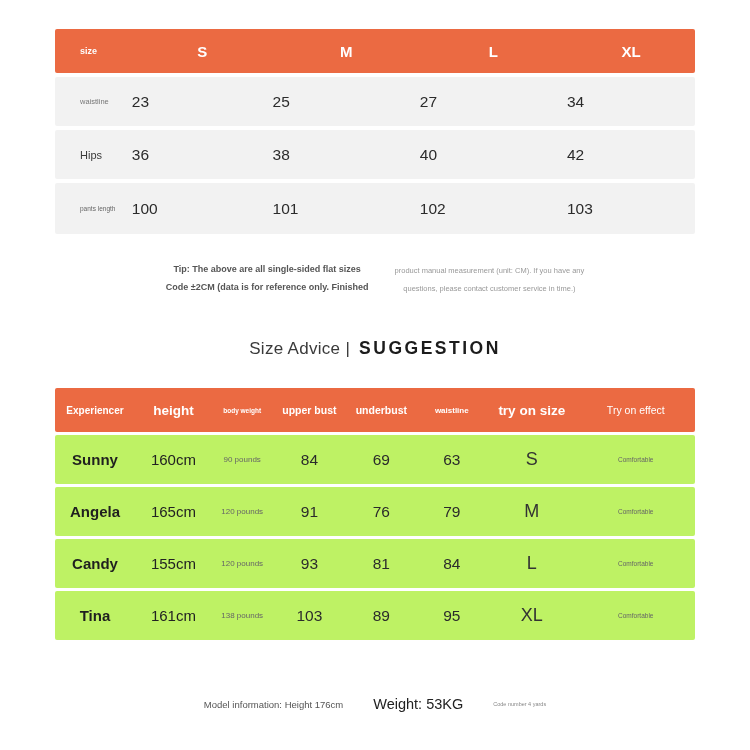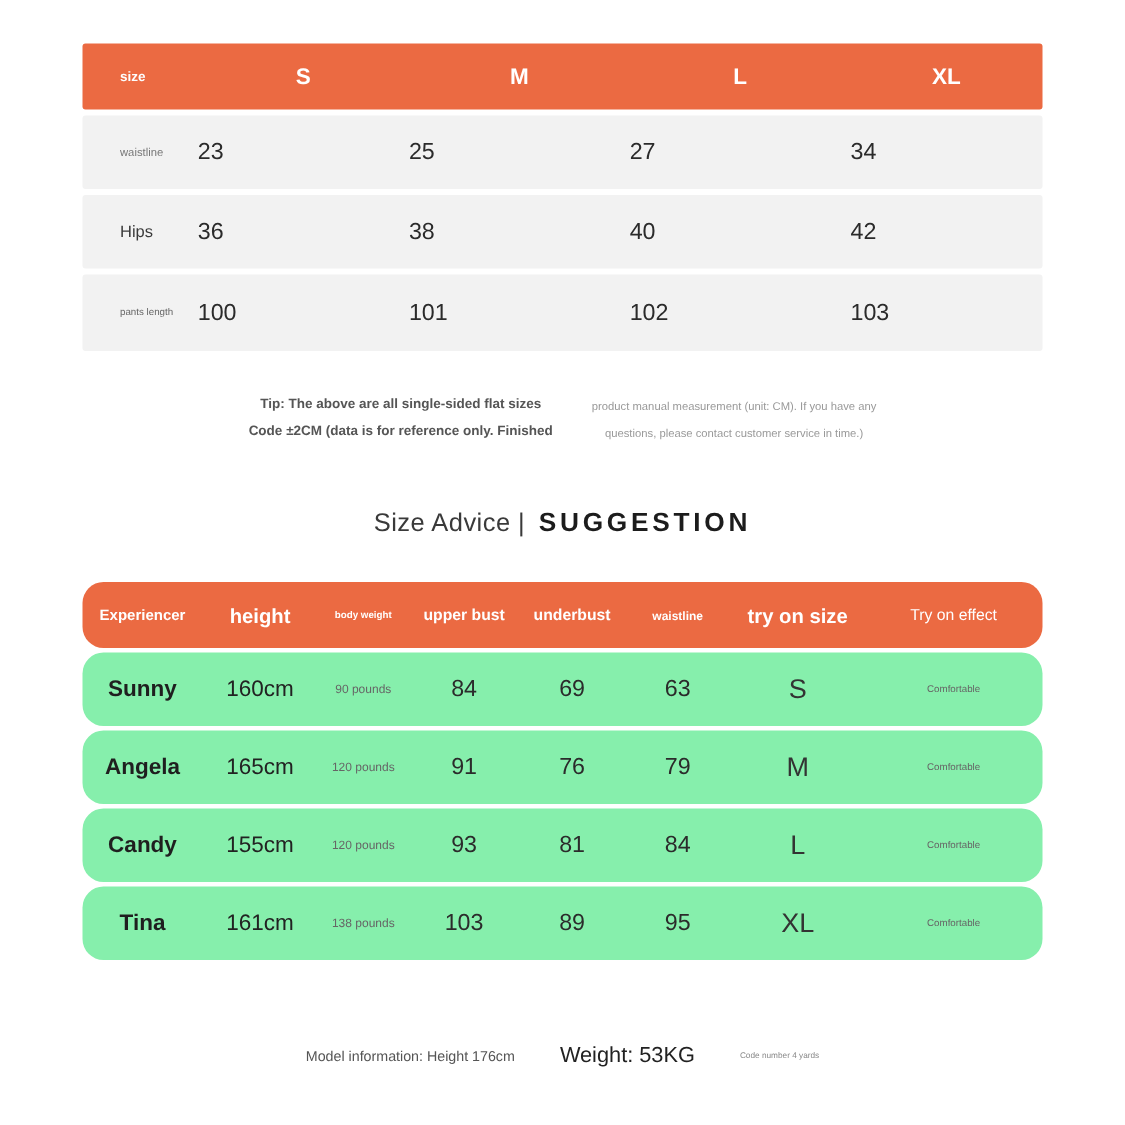--- a/index.html
+++ b/index.html
@@ -62,34 +62,34 @@
     font-size: 7.5px; font-weight: 400; color: #999;
     text-align: center; line-height: 18px; padding-top: 2px;
   }
 
   
   .sg-table { margin-top: 29px; }
   .sg-header, .sg-row {
     display: grid;
     grid-template-columns: 12.5% 12% 9.5% 11.5% 11% 11% 14% 18.5%;
     align-items: center;
-    border-radius: 14px;
+    border-radius: 2px;
   }
   .sg-header { background: #EB6A42; height: 44px; }
   .sg-header > div { text-align: center; color: #ffffff; }
   .sg-header > div:nth-child(1) { font-size: 10px;  font-weight: 600; }
   .sg-header > div:nth-child(2) { font-size: 13.5px;font-weight: 600; }
   .sg-header > div:nth-child(3) { font-size: 6.5px; font-weight: 600; }
   .sg-header > div:nth-child(4) { font-size: 10.5px;font-weight: 600; }
   .sg-header > div:nth-child(5) { font-size: 10.5px;font-weight: 600; }
   .sg-header > div:nth-child(6) { font-size: 8px;   font-weight: 600; }
   .sg-header > div:nth-child(7) { font-size: 13.5px;font-weight: 600; }
   .sg-header > div:nth-child(8) { font-size: 10.5px;font-weight: 500; }
 
-  .sg-row { background: #86efac; height: 49px; margin-top: 3px; }
+  .sg-row { background: #bef264; height: 49px; margin-top: 3px; }
   .sg-row > div { text-align: center; }
   .sg-row > div:nth-child(1) { font-size: 15px; font-weight: 700; color: #1f1f1f; }
   .sg-row > div:nth-child(2) { font-size: 15px; font-weight: 500; color: #222; }
   .sg-row > div:nth-child(3) { font-size: 8px;  color: #666; }
   .sg-row > div:nth-child(4),
   .sg-row > div:nth-child(5),
   .sg-row > div:nth-child(6) { font-size: 15.5px; color: #2b2b2b; }
   .sg-row > div:nth-child(7) { font-size: 18px; font-weight: 400; color: #333; }
   .sg-row > div:nth-child(8) { font-size: 6.5px; color: #666; }
 

